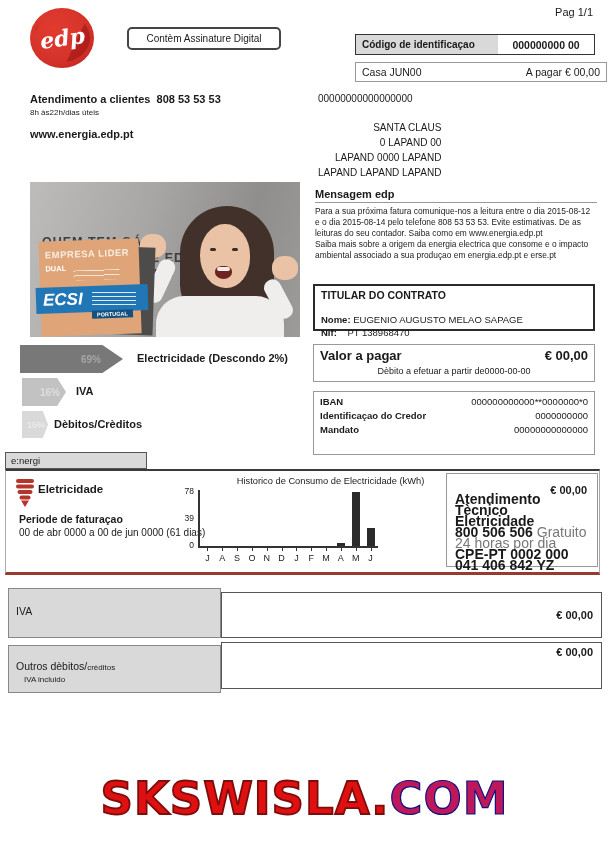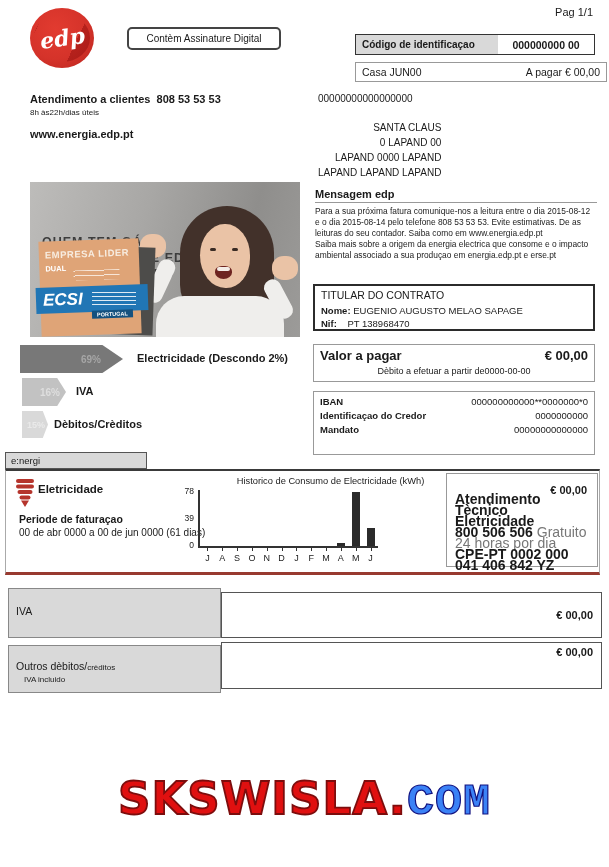--- a/index.html
+++ b/index.html
@@ -67,21 +67,21 @@
     padding:1px 5px; transform:rotate(-2deg); }
 
   
   .mensagem { left:315px; top:188px; width:282px; }
   .mensagem-title { font-weight:bold; font-size:11px; border-bottom:1.5px solid #999; padding-bottom:2px; margin-bottom:3px; }
   .mensagem p { margin:0; font-size:8.4px; line-height:1.32; color:#222; }
 
   
   .titular { left:313px; top:284px; width:282px; height:47px; border:2px solid #2b2b2b;
     box-sizing:border-box; padding:3px 6px; }
-  .titular-title { font-weight:normal; font-size:10.5px; margin-bottom:3px; }
+  .titular-title { font-weight:bold; font-size:10.5px; margin-bottom:12px; }
   .kv { font-size:9.5px; line-height:13px; }
   .kv b { font-weight:bold; }
   .valor { left:313px; top:344px; width:282px; height:38px; border:1px solid #999;
     box-sizing:border-box; padding:3px 6px; }
   .valor-row1 { display:flex; justify-content:space-between; font-weight:bold; font-size:13px; }
   .valor-row2 { display:flex; justify-content:center; font-size:9px; margin-top:3px; }
   .bank { left:313px; top:391px; width:282px; height:64px; border:1px solid #999;
     box-sizing:border-box; padding:3px 6px; }
   .bank-row { display:flex; justify-content:space-between; font-size:9.5px; line-height:14px; }
   .bank-row .lbl { font-weight:bold; }
@@ -133,21 +133,21 @@
   .out-white { left:221px; top:642px; width:381px; height:47px; background:#fff; border:1px solid #555;
     box-sizing:border-box; text-align:right; padding:3px 8px 0 0; font-weight:bold; font-size:11px; }
   .out-label { left:16px; top:660px; font-size:10.5px; }
   .out-label small { font-size:8px; }
   .out-sub { left:16px; top:675px; font-size:8px;padding-left:8px; }
 
   
   .watermark { left:0; right:0; top:772px; text-align:center; font-size:45px; font-weight:bold;
     font-family:"DejaVu Sans", sans-serif; letter-spacing:1px; white-space:nowrap; }
   .wm-red  { color:#e01010; -webkit-text-stroke:1.8px #7c0d0d; }
-  .wm-blue { color:#3b82f6;font-family:Liberation Mono, monospace; -webkit-text-stroke:1.2px #10107e; }
+  .wm-blue { color:#be185d; -webkit-text-stroke:1.2px #10107e; }
 </style>
 </head>
 <body>
 
 <div id="page">
 
   <div class="abs edp-logo">
     <span>edp</span>
   </div>
   <div class="abs pag">Pag 1/1</div>

